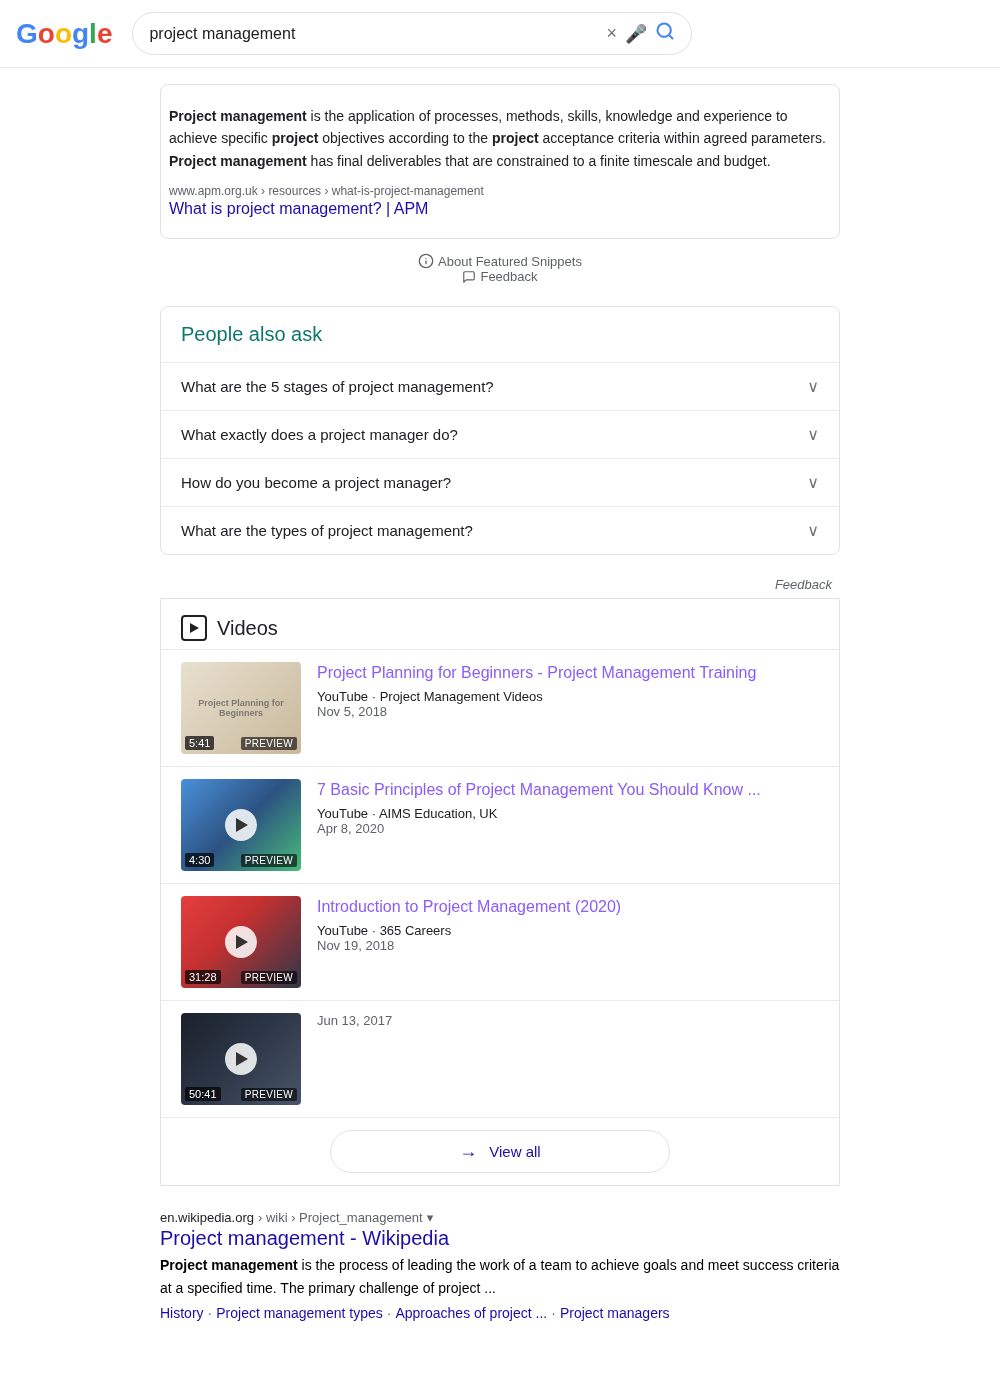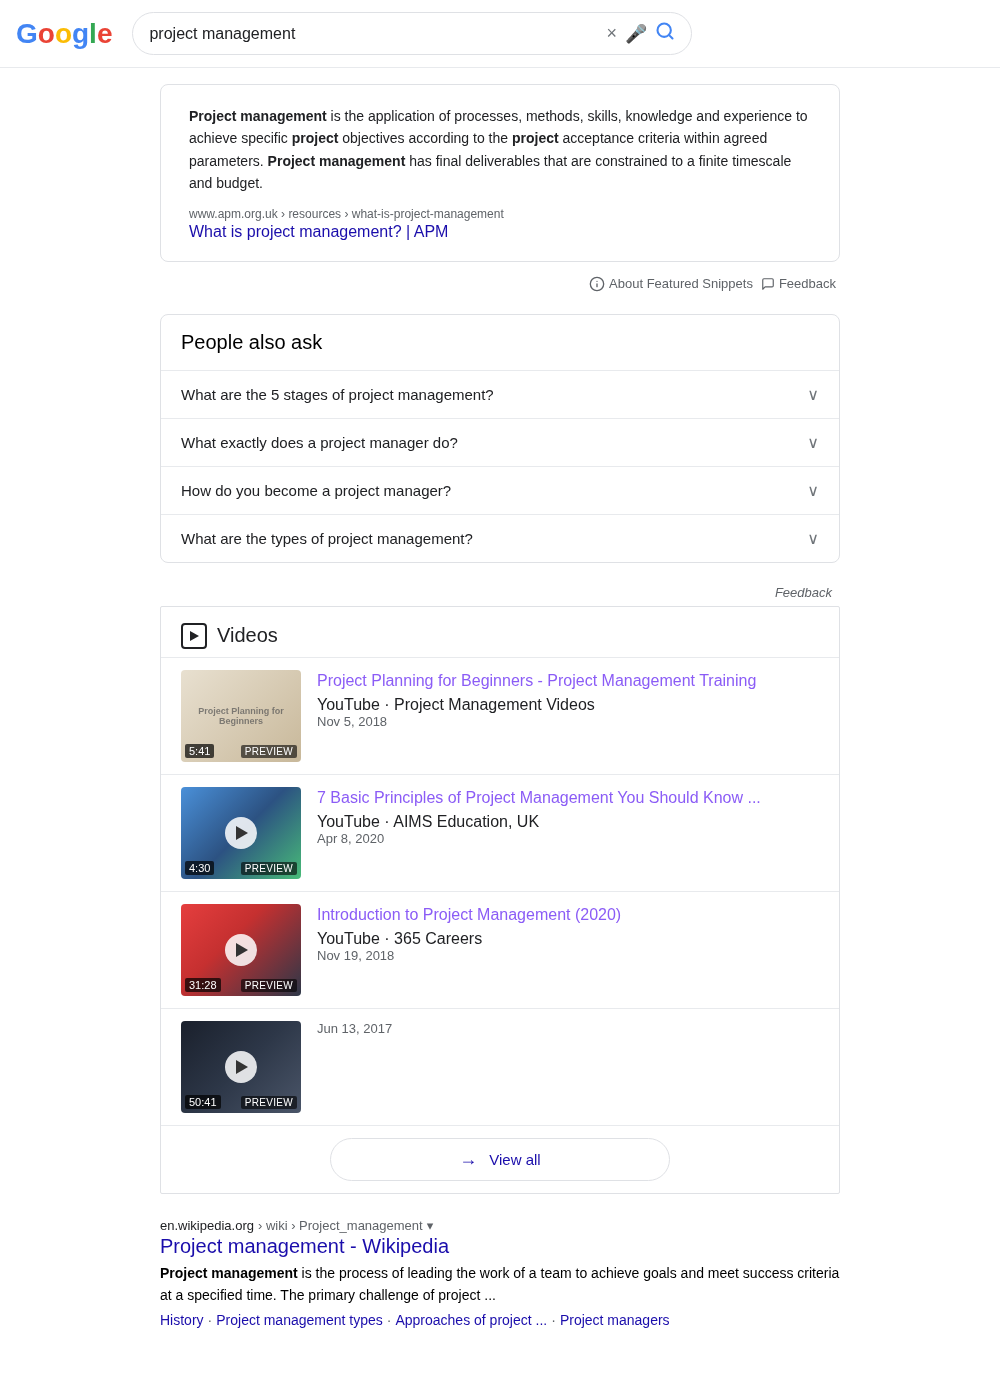--- a/index.html
+++ b/index.html
@@ -60,21 +60,21 @@
 
     
     .main-content {
       padding: 16px 160px 16px 160px;
     }
 
     
     .featured-snippet {
       border: 1px solid #dfe1e5;
       border-radius: 8px;
-      padding: 20px 28px;
+      padding: 20px 8px;
       margin-bottom: 8px;
     }
     .featured-snippet p {
       font-size: 14px;
       line-height: 1.6;
       color: #202124;
     }
     .featured-snippet .source-link {
       margin-top: 12px;
       font-size: 12px;
@@ -86,23 +86,24 @@
       font-size: 16px;
       display: block;
       margin-top: 2px;
     }
 
     
     .feedback-row {
       display: flex;
       justify-content: flex-end;
       align-items: center;
-      gap: 8px;
+      gap: 0;
       padding: 6px 4px;
       margin-bottom: 16px;
+      flex-direction: column;
     }
     .feedback-row .about-snippets {
       display: flex;
       align-items: center;
       gap: 4px;
       color: #5f6368;
       font-size: 13px;
     }
     .feedback-row .feedback-link {
       display: flex;
@@ -117,21 +118,21 @@
     .people-also-ask {
       border: 1px solid #dfe1e5;
       border-radius: 8px;
       margin-bottom: 16px;
       overflow: hidden;
     }
     .paa-title {
       font-size: 20px;
       font-weight: 400;
       padding: 16px 20px;
-      color: #000000;
+      color: #0f766e;
     }
     .paa-item {
       border-top: 1px solid #e8eaed;
       display: flex;
       align-items: center;
       justify-content: space-between;
       padding: 14px 20px;
       cursor: pointer;
     }
     .paa-item-text { font-size: 15px; color: #202124; }
@@ -221,21 +222,21 @@
       border-radius: 2px;
       letter-spacing: 0.3px;
     }
     .video-info { flex: 1; }
     .video-title {
       color: #8b5cf6;
       font-size: 16px;
       text-decoration: none;
       line-height: 1.4;
     }
-    .video-source { color: #202124; font-size: 16px; margin-top: 4px; }
+    .video-source { color: #202124; font-size: 13px; margin-top: 4px; }
     .video-date { color: #5f6368; font-size: 13px; }
 
     
     .view-all-row {
       display: flex;
       align-items: center;
       justify-content: center;
       padding: 12px 20px;
       border-top: 1px solid #e8eaed;
     }

